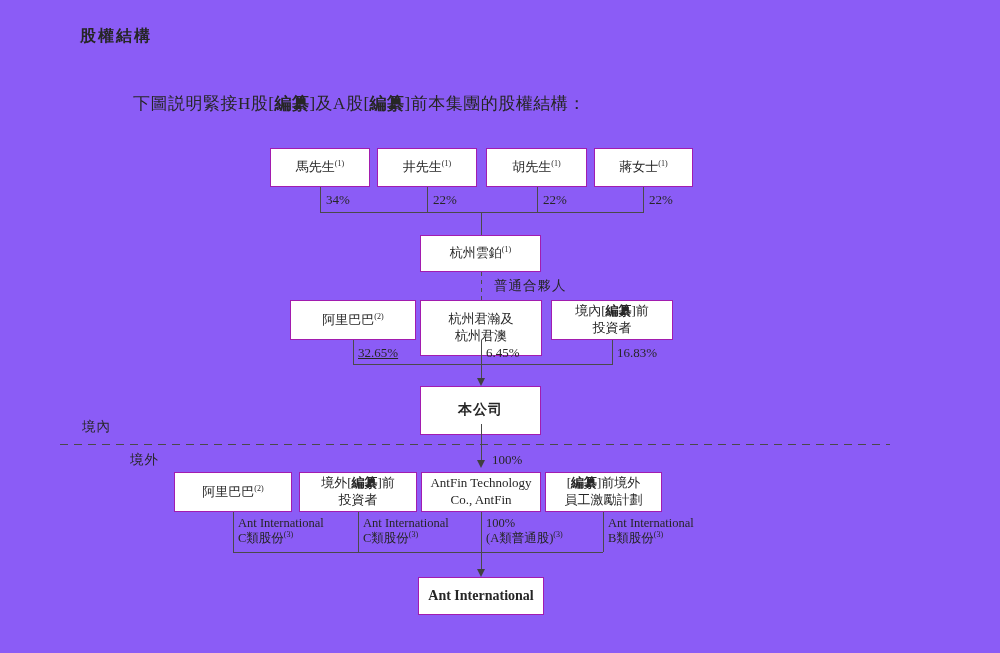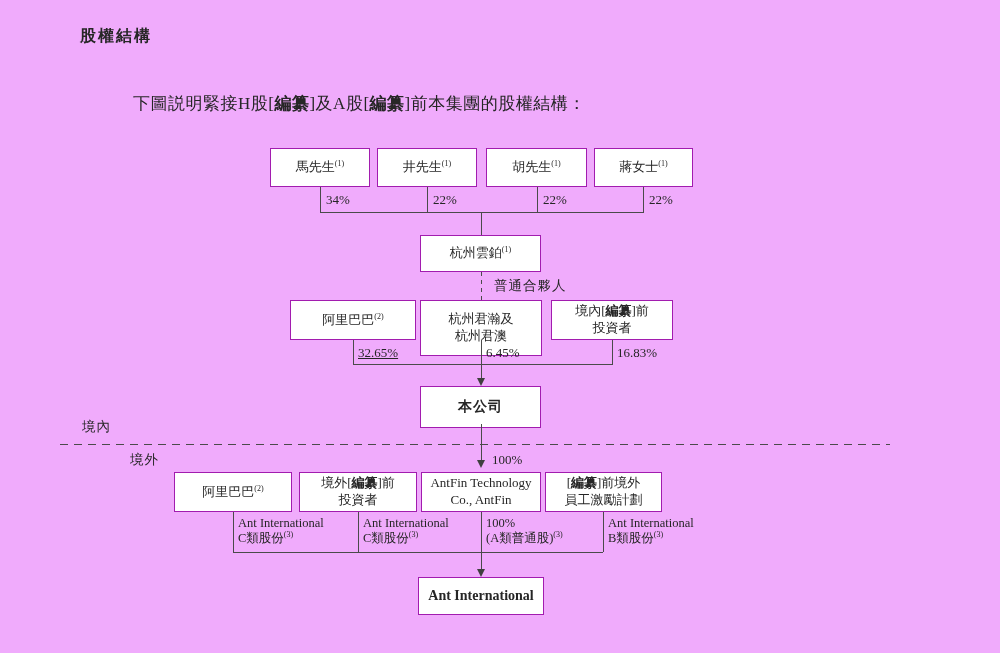--- a/index.html
+++ b/index.html
@@ -1,17 +1,17 @@
 <!DOCTYPE html>
 <html><head>
 <meta charset="utf-8">
 <style>
   html,body{margin:0;padding:0;background:#ffffff;}
   .canvas{
-    position:relative;width:1000px;height:653px;background:#f0abfc;
+    position:relative;width:1000px;height:653px;background:#8b5cf6;
     font-family:"Liberation Serif","DejaVu Serif",serif;color:#262626;
     overflow:hidden;
   }
   .heading{position:absolute;font-size:16px;font-weight:bold;letter-spacing:2px;}
   .intro{position:absolute;font-size:17px;letter-spacing:.5px;white-space:nowrap;}
   .b{font-weight:bold;}
   .sup{font-size:8px;vertical-align:super;line-height:0;}
   .box{
     position:absolute;border:1px solid #a21caf;background:#fff;
     display:flex;flex-direction:column;align-items:center;justify-content:center;
@@ -82,21 +82,21 @@
   <div class="line-v" style="left:353px;top:340px;height:24px;"></div>
   <div class="line-v" style="left:481px;top:340px;height:24px;"></div>
   <div class="line-v" style="left:612px;top:340px;height:24px;"></div>
   <div class="pct" style="left:358px;top:345px;text-decoration:underline;">32.65%</div>
   <div class="pct" style="left:486px;top:345px;">6.45%</div>
   <div class="pct" style="left:617px;top:345px;">16.83%</div>
   <div class="line-h" style="left:353px;top:364px;width:260px;"></div>
   <div class="line-v" style="left:481px;top:364px;height:15px;"></div>
   <div class="arrow" style="left:477px;top:378px;"></div>
 
-  <div class="box bold-box" style="left:420px;top:386px;width:121px;height:42px;">
+  <div class="box bold-box" style="left:420px;top:386px;width:121px;height:49px;">
     <div>本公司</div>
   </div>
 
   <div class="region" style="left:82px;top:418px;">境內</div>
   <div class="dash-h" style="left:60px;top:444px;width:830px;"></div>
   <div class="region" style="left:82px;top:451px;margin-left:48px;">境外</div>
 
   <div class="line-v" style="left:481px;top:424px;height:36px;"></div>
   <div class="arrow" style="left:477px;top:460px;"></div>
   <div class="pct" style="left:492px;top:452px;">100%</div>

